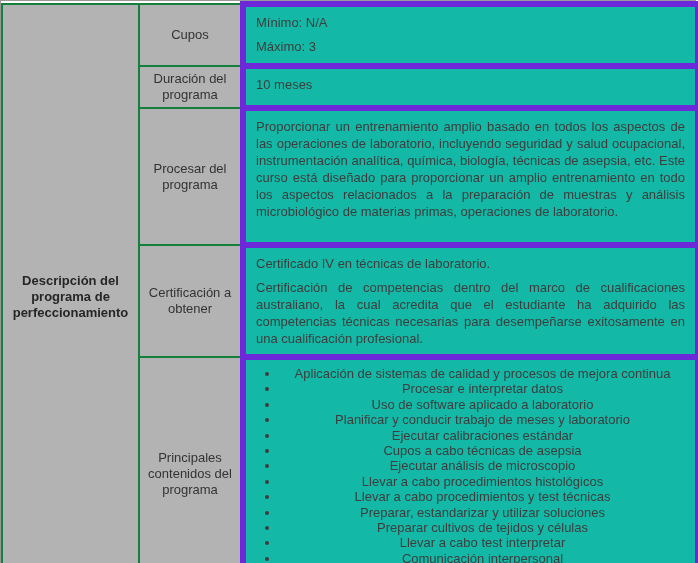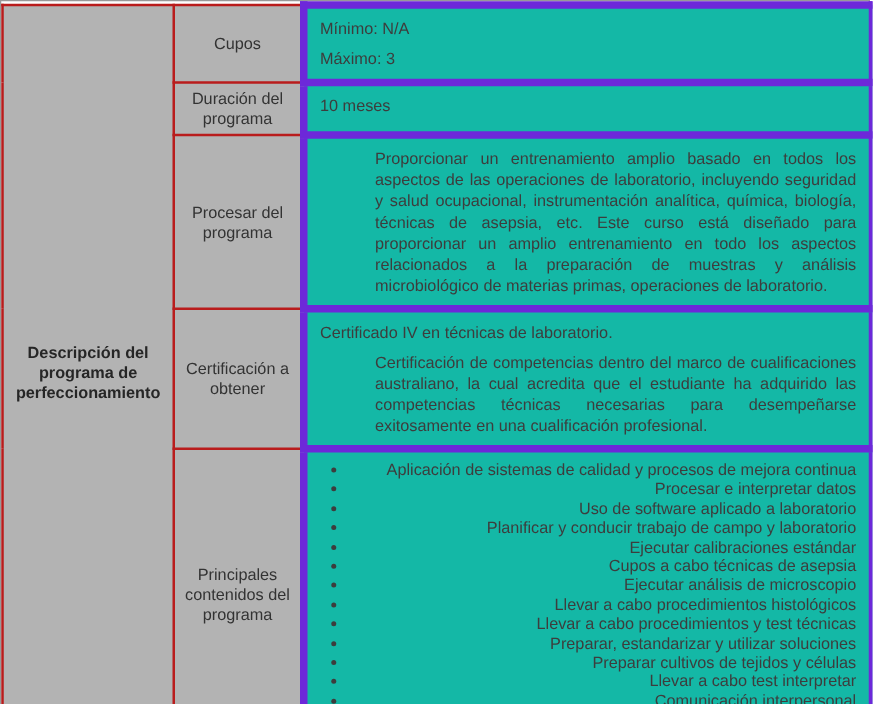--- a/index.html
+++ b/index.html
@@ -21,46 +21,46 @@
   }
   td {
     font-size: 13px;
     color: #3d3d3d;
     vertical-align: top;
     box-sizing: border-box;
     word-wrap: break-word;
   }
   td.shade {
     background: #b3b3b3;
-    border: 2px solid #b91c1c;
+    border: 2px solid #15803d;
     text-align: center;
     vertical-align: middle;
     padding: 4px 6px;
     color: #333333;
     line-height: 16px;
   }
   td.sidebar {
     font-weight: bold;
     color: #262626;
   }
   td.content {
     background: #14b8a6;
     border: 6px solid #6d28d9;
     padding: 0 10px;
     line-height: 17px;
   }
   td.content p { margin: 7px 0; }
-  td.content p.just { text-align: justify; margin-left: 44px; }
+  td.content p.just { text-align: justify; }
   td.content ul {
     margin: 6px 0;
     padding-left: 24px;
   }
   td.content li {
     line-height: 15.4px;
-    text-align: right;
+    text-align: center;
   }
   tr.r-cupos  { height: 62px; }
   tr.r-dur    { height: 38px; padding-left: 20px; }
   tr.r-obj    { height: 137px; }
   tr.r-cert   { height: 100px; }
   tr.r-cont   { height: 226px; }
 </style>
 </head>
 <body>
 
@@ -104,21 +104,21 @@
       </td>
     </tr>
 
     <tr class="r-cont">
       <td class="shade">Principales contenidos del programa</td>
       <td class="content">
         <ul>
           <li>Aplicación de sistemas de calidad y procesos de mejora continua</li>
           <li>Procesar e interpretar datos</li>
           <li>Uso de software aplicado a laboratorio</li>
-          <li>Planificar y conducir trabajo de campo y laboratorio</li>
+          <li>Planificar y conducir trabajo de meses y laboratorio</li>
           <li>Ejecutar calibraciones estándar</li>
           <li>Cupos a cabo técnicas de asepsia</li>
           <li>Ejecutar análisis de microscopio</li>
           <li>Llevar a cabo procedimientos histológicos</li>
           <li>Llevar a cabo procedimientos y test técnicas</li>
           <li>Preparar, estandarizar y utilizar soluciones</li>
           <li>Preparar cultivos de tejidos y células</li>
           <li>Llevar a cabo test interpretar</li>
           <li>Comunicación interpersonal</li>
           <li>Participación en seguridad en el puesto de trabajo</li>

